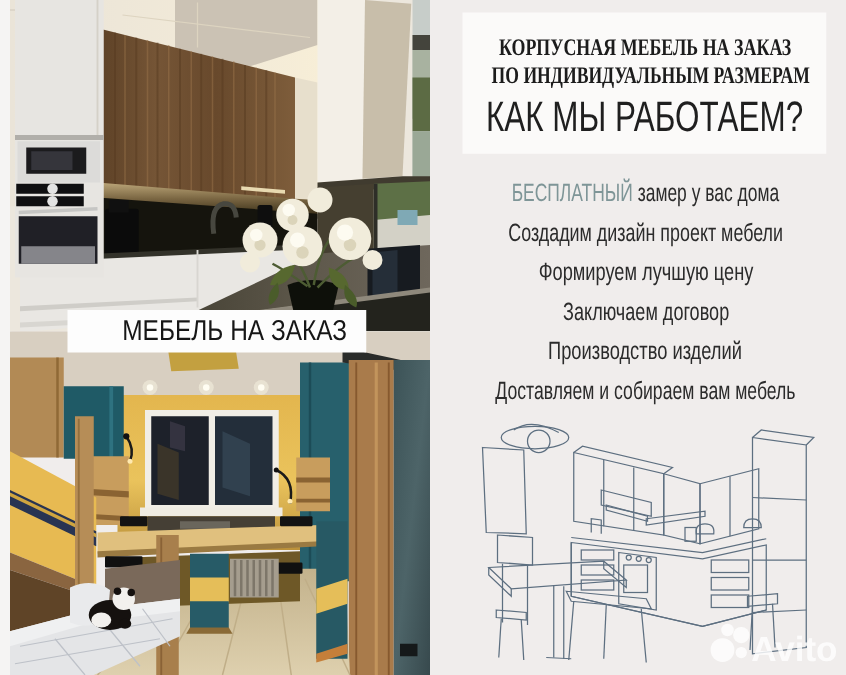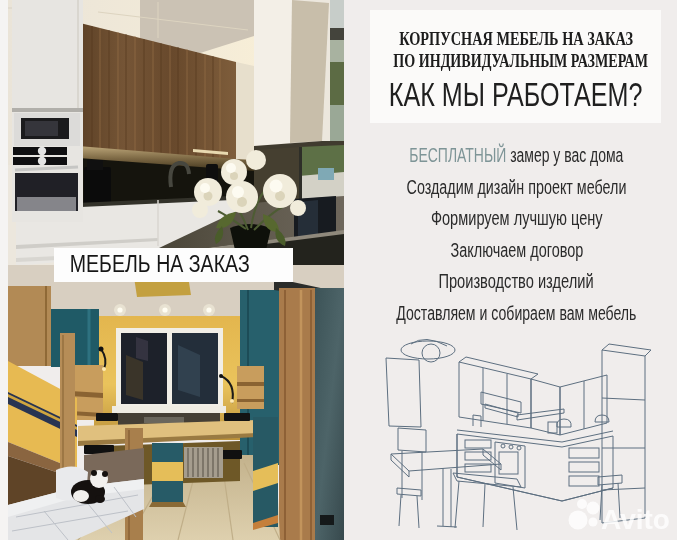--- a/index.html
+++ b/index.html
@@ -316,21 +316,21 @@
 
   <ellipse cx="80" cy="227" rx="17" ry="12" fill="#15110f"></ellipse>
   <circle cx="91" cy="214" r="9" fill="#f2f0ed"></circle>
   <circle cx="86" cy="208" r="3" fill="#15110f"></circle>
   <circle cx="97" cy="209" r="3" fill="#15110f"></circle>
   <ellipse cx="73" cy="231" rx="8" ry="6" fill="#f2f0ed"></ellipse>
   <ellipse cx="92" cy="234" rx="5" ry="4" fill="#15110f"></ellipse>
 </svg>
 
 <div class="abs" style="left:54px;top:248px;width:239px;height:34px;background:#fdfdfd;"></div>
-<div class="abs" style="left:54px;top:252.5px;width:239px;height:30px;color:#161616;font-size:23px;line-height:23px;text-align:left;white-space:nowrap;"><span style="display:inline-block;transform:scaleX(0.851);">МЕБЕЛЬ НА ЗАКАЗ</span></div>
+<div class="abs" style="left:54px;top:252.5px;width:239px;height:30px;color:#161616;font-size:23px;line-height:23px;text-align:right;white-space:nowrap;"><span style="display:inline-block;transform:scaleX(0.851);">МЕБЕЛЬ НА ЗАКАЗ</span></div>
 
 <div class="abs" style="left:370px;top:10px;width:291px;height:113px;background:#fbfaf9;"></div>
 
 <div class="abs" style="left:341px;top:29px;width:351px;text-align:center;font-family:'Liberation Serif',serif;font-weight:bold;font-size:19px;line-height:19px;color:#1c1c1c;white-space:nowrap;"><span style="display:inline-block;transform:scaleX(0.754);">КОРПУСНАЯ МЕБЕЛЬ НА ЗАКАЗ</span></div>
 
 <div class="abs" style="left:345px;top:51px;width:351px;text-align:center;font-family:'Liberation Serif',serif;font-weight:bold;font-size:19px;line-height:19px;color:#1c1c1c;white-space:nowrap;"><span style="display:inline-block;transform:scaleX(0.742);">ПО ИНДИВИДУАЛЬНЫМ РАЗМЕРАМ</span></div>
 
 <div class="abs" style="left:341px;top:77px;width:350px;text-align:center;font-size:34px;line-height:34px;color:#1f1f1f;white-space:nowrap;"><span style="display:inline-block;transform:scaleX(0.739);">КАК МЫ РАБОТАЕМ?</span></div>
 
 <div class="abs" style="left:341px;top:140px;width:351px;text-align:center;font-size:20px;color:#2b2b2b;line-height:31.5px;white-space:nowrap;">

